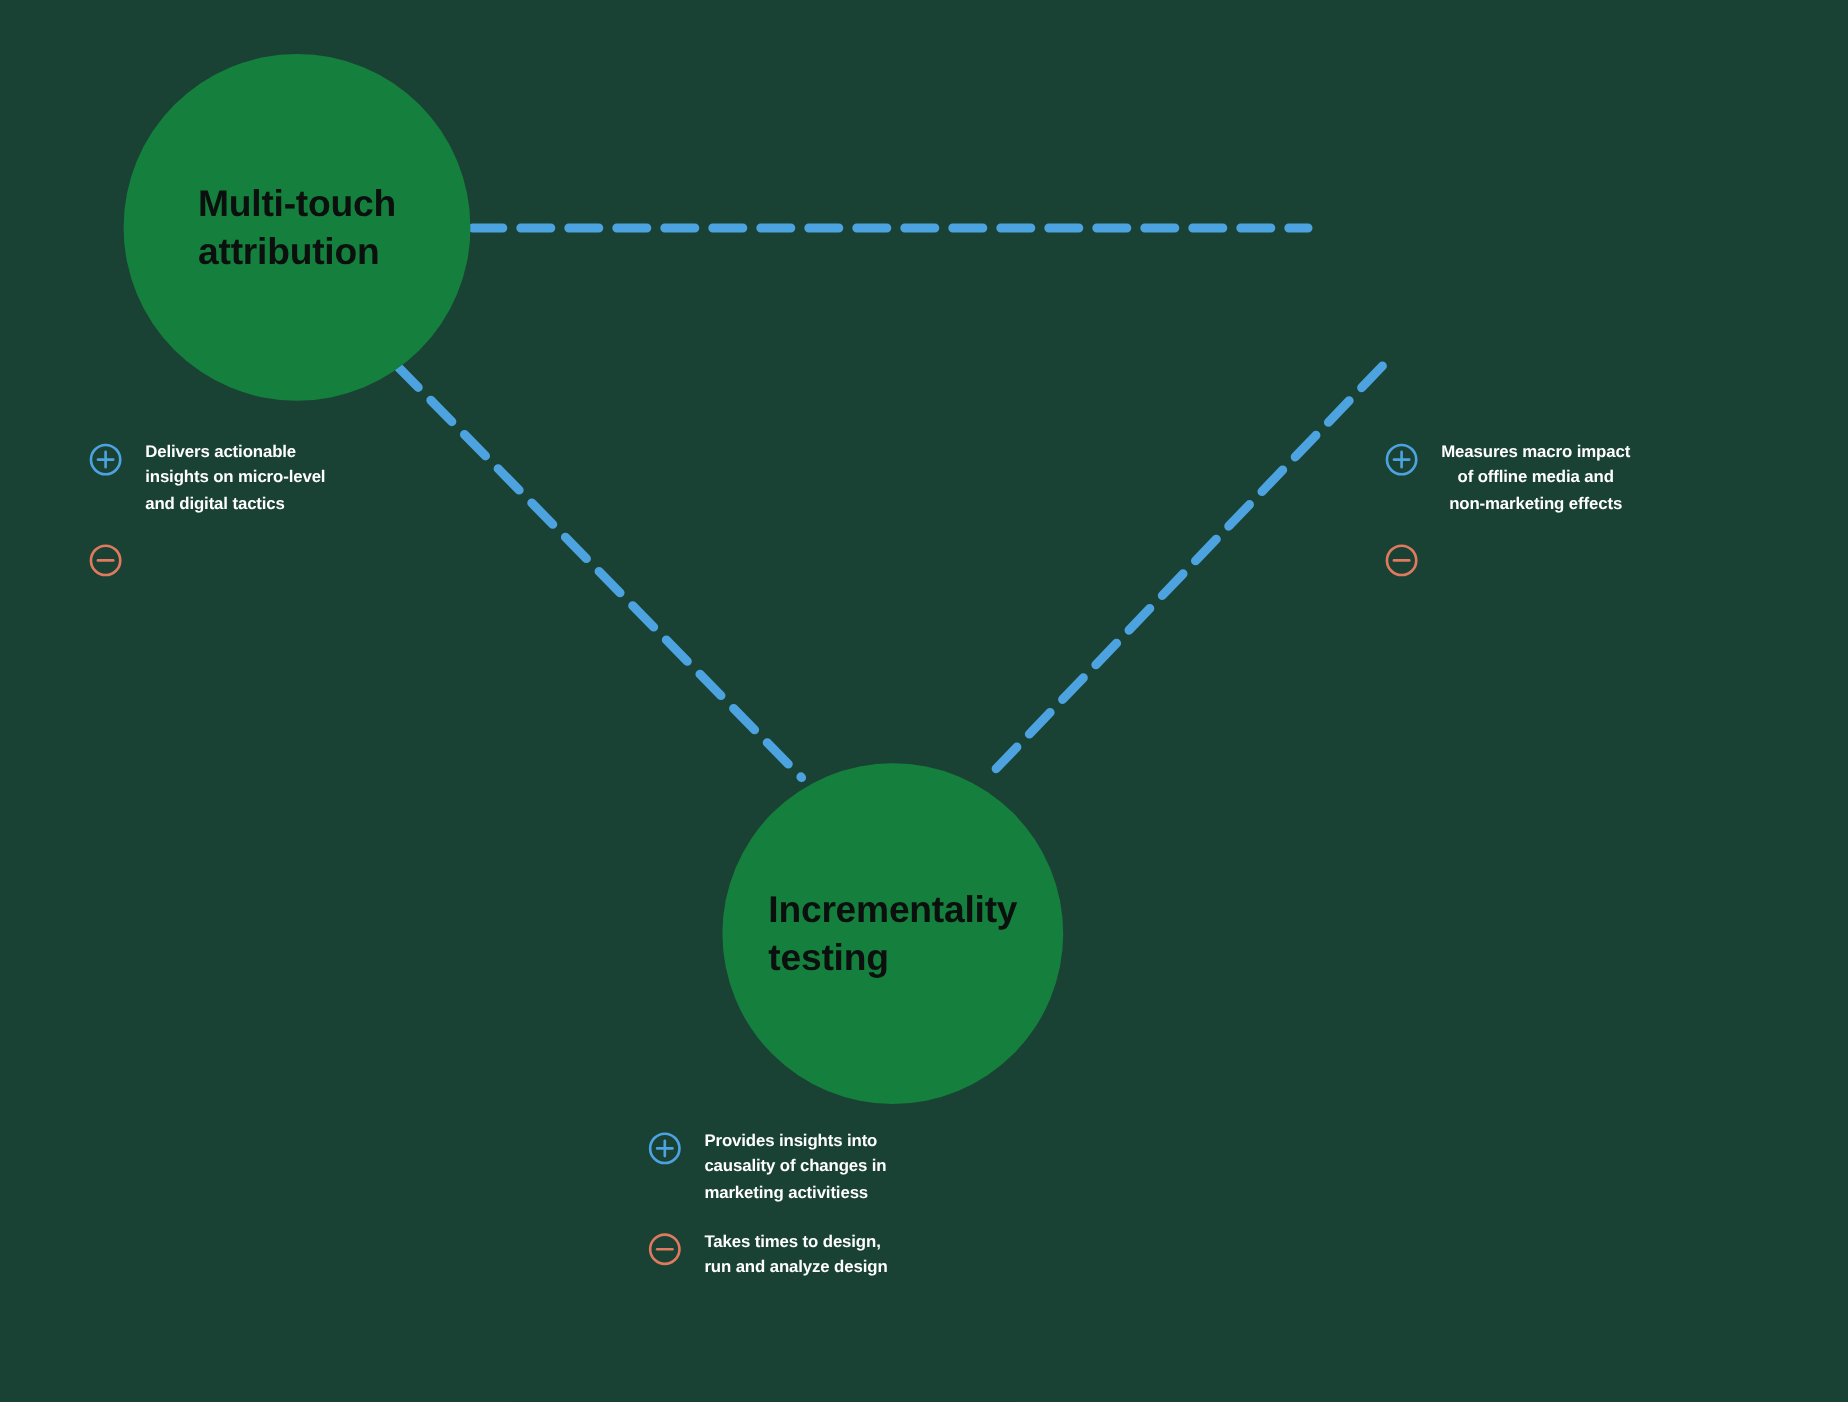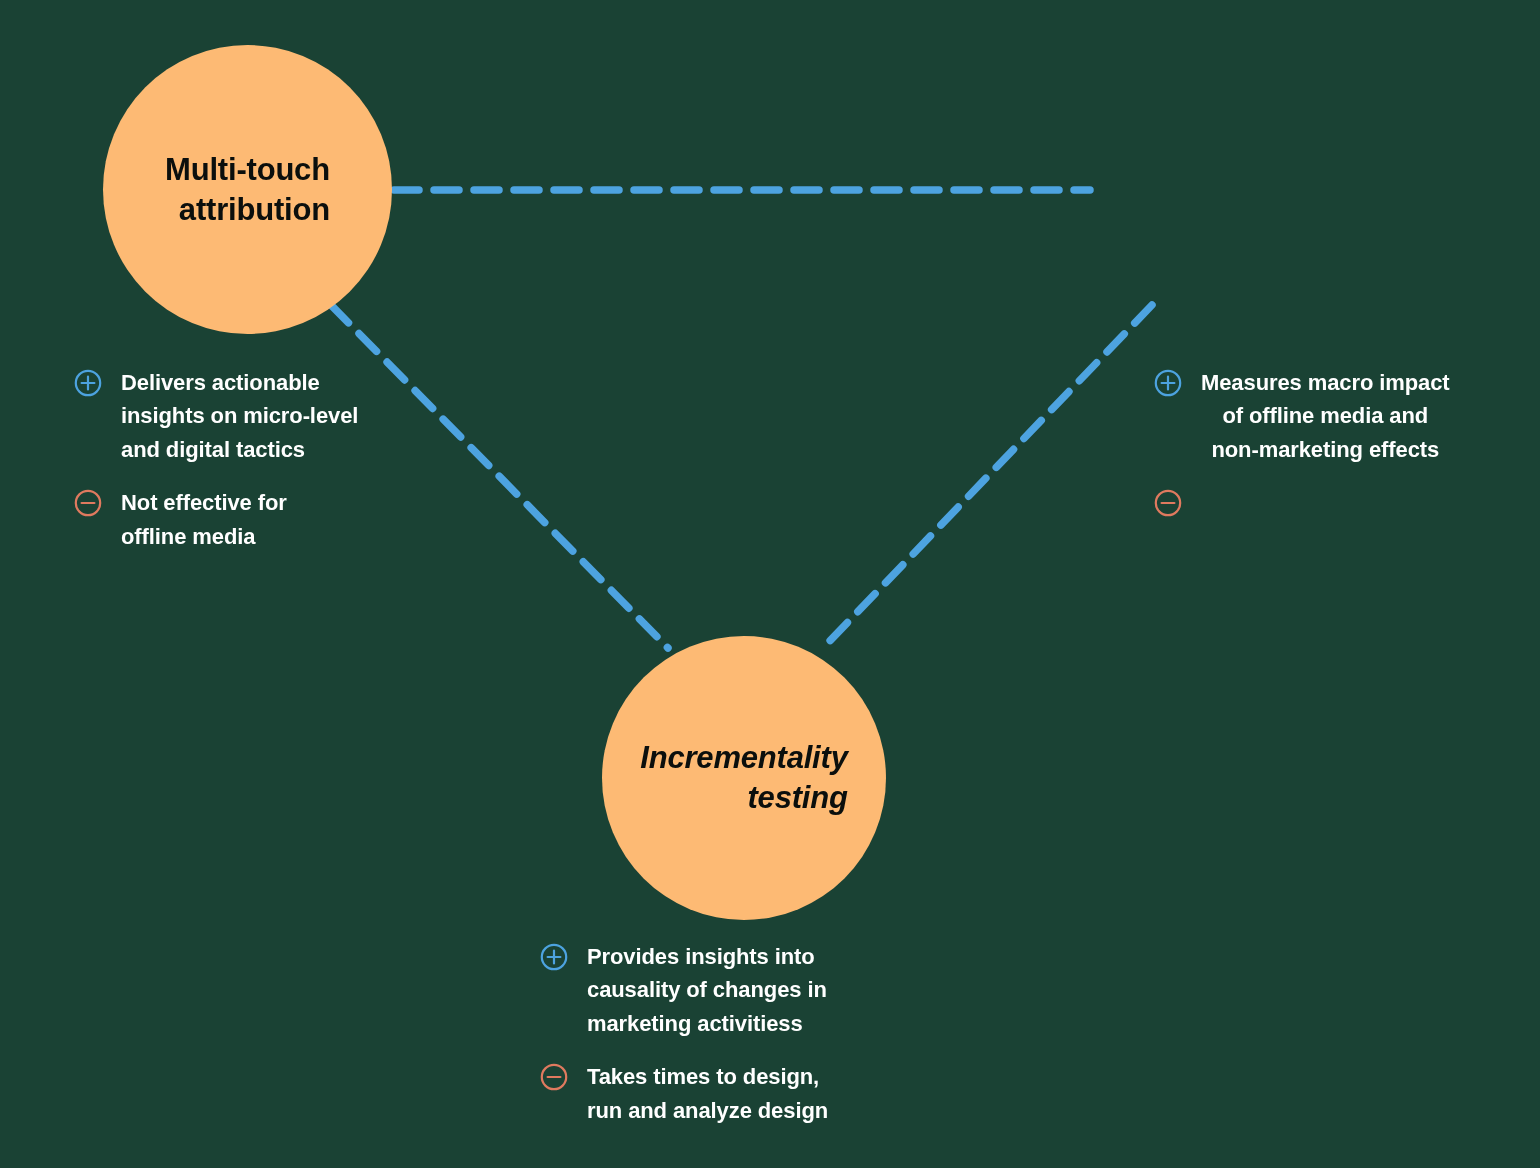--- a/index.html
+++ b/index.html
@@ -21,25 +21,25 @@
     position: absolute;
     left: 0;
     top: 0;
     width: 1540px;
     height: 1168px;
     pointer-events: none;
   }
   .node {
     position: absolute;
     border-radius: 50%;
-    background: #fdba74;
+    background: #15803d;
     display: flex;
     align-items: center;
     justify-content: center;
-    text-align: right;
+    text-align: left;
     box-sizing: border-box;
   }
   .node-label {
     color: #0b0f0d;
     font-size: 31px;
     font-weight: 700;
     line-height: 1.28;
     letter-spacing: -0.2px;
     padding: 0 22px;
     white-space: pre-line;
@@ -55,30 +55,30 @@
   .note:last-child { margin-bottom: 0; }
   .badge {
     flex: 0 0 auto;
     width: 28px;
     height: 28px;
     margin-top: 3px;
     margin-right: 19px;
   }
   .note-text {
     color: #ffffff;
-    font-size: 22px;
+    font-size: 14px;
     font-weight: 700;
     line-height: 1.52;
     letter-spacing: -0.1px;
     white-space: pre-line;
   }
   
   #node-mta   { left: 103px; top: 45px;  width: 289px; height: 289px; }
   #node-mmm   { left: 1092px; top: 45px; width: 289px; height: 289px; }
-  #node-inc   { left: 602px; top: 636px; width: 284px; height: 284px; font-style: italic; }
+  #node-inc   { left: 602px; top: 636px; width: 284px; height: 284px; }
   
   #notes-mta { left: 74px;   top: 366px; width: 370px; }
   #notes-mmm { left: 1154px; top: 366px; width: 370px; text-align: center; }
   #notes-inc { left: 540px;  top: 940px; width: 380px; }
 </style>
 </head>
 <body>
 
 <div id="canvas">
 
@@ -113,22 +113,20 @@
 insights on micro-level
 and digital tactics</span>
     </div>
     <div class="note">
       <span class="badge">
         <svg viewBox="0 0 28 28" width="28" height="28">
           <circle cx="14" cy="14" r="12.2" fill="none" stroke="#e07a5f" stroke-width="2.2"></circle>
           <path d="M7.6 14 L20.4 14" stroke="#e07a5f" stroke-width="2.2" stroke-linecap="round"></path>
         </svg>
       </span>
-      <span class="note-text">Not effective for
-offline media</span>
     </div>
   </div>
 
   <div class="notes" id="notes-mmm">
     <div class="note">
       <span class="badge">
         <svg viewBox="0 0 28 28" width="28" height="28">
           <circle cx="14" cy="14" r="12.2" fill="none" stroke="#4da3e0" stroke-width="2.2"></circle>
           <path d="M14 7.6 L14 20.4 M7.6 14 L20.4 14" stroke="#4da3e0" stroke-width="2.2" stroke-linecap="round"></path>
         </svg>

